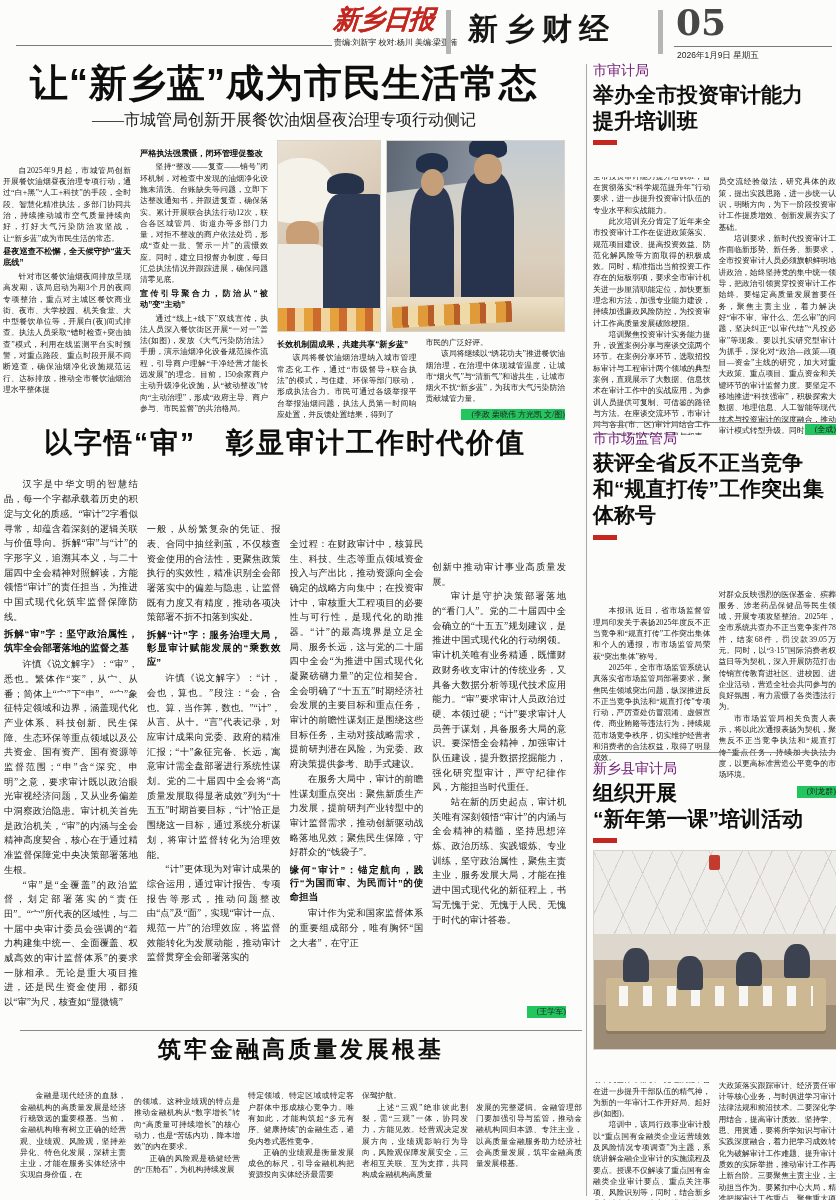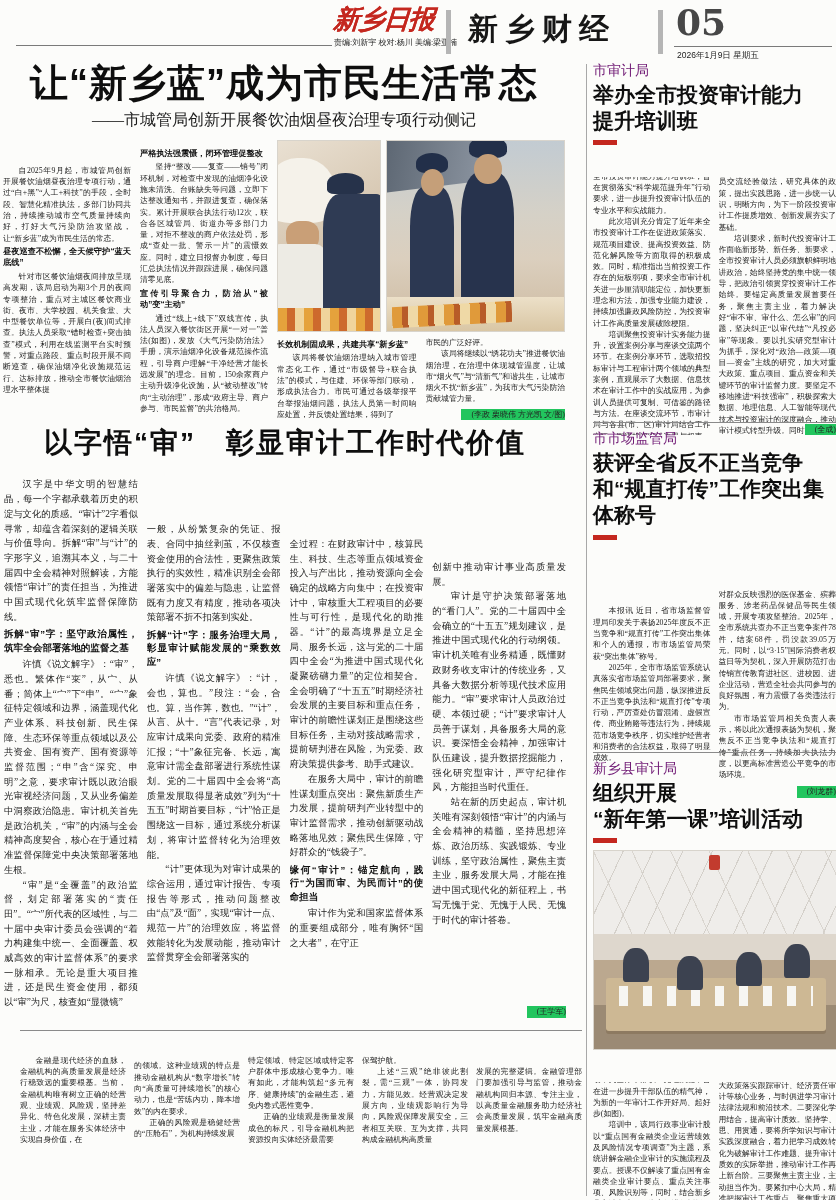--- a/index.html
+++ b/index.html
@@ -214,20 +214,21 @@
         <p>审计是守护决策部署落地的“看门人”。党的二十届四中全会确立的“十五五”规划建议，是推进中国式现代化的行动纲领。审计机关唯有业务精通，既懂财政财务收支审计的传统业务，又具备大数据分析等现代技术应用能力。“审”要求审计人员政治过硬、本领过硬；“计”要求审计人员善于谋划，具备服务大局的意识。要深悟全会精神，加强审计队伍建设，提升数据挖掘能力，强化研究型审计，严守纪律作风，方能担当时代重任。</p>
         <p>站在新的历史起点，审计机关唯有深刻领悟“审计”的内涵与全会精神的精髓，坚持思想淬炼、政治历练、实践锻炼、专业训练，坚守政治属性，聚焦主责主业，服务发展大局，才能在推进中国式现代化的新征程上，书写无愧于党、无愧于人民、无愧于时代的审计答卷。</p>
       </div>
       <div class="byline">(王学军)</div>
     </div>
   </div>
 
   <div class="hr-bot"></div>
 
   <div class="bot-art">
+    <h2 class="bot-hl">筑牢金融高质量发展根基</h2>
     <div class="bot-body bt">
       <div class="botcol">
         <p>金融是现代经济的血脉，金融机构的高质量发展是经济行稳致远的重要根基。当前，金融机构唯有树立正确的经营观、业绩观、风险观，坚持差异化、特色化发展，深耕主责主业，才能在服务实体经济中实现自身价值，在</p>
       </div>
       <div class="botcol">
         <p class="ni">的领域。这种业绩观的特点是推动金融机构从“数字增长”转向“高质量可持续增长”的核心动力，也是“苦练内功，降本增效”的内在要求。</p>
         <p>正确的风险观是稳健经营的“压舱石”，为机构持续发展</p>
       </div>
       <div class="botcol">
         <p class="ni">特定领域、特定区域或特定客户群体中形成核心竞争力。唯有如此，才能构筑起“多元有序、健康持续”的金融生态，避免内卷式恶性竞争。</p>

